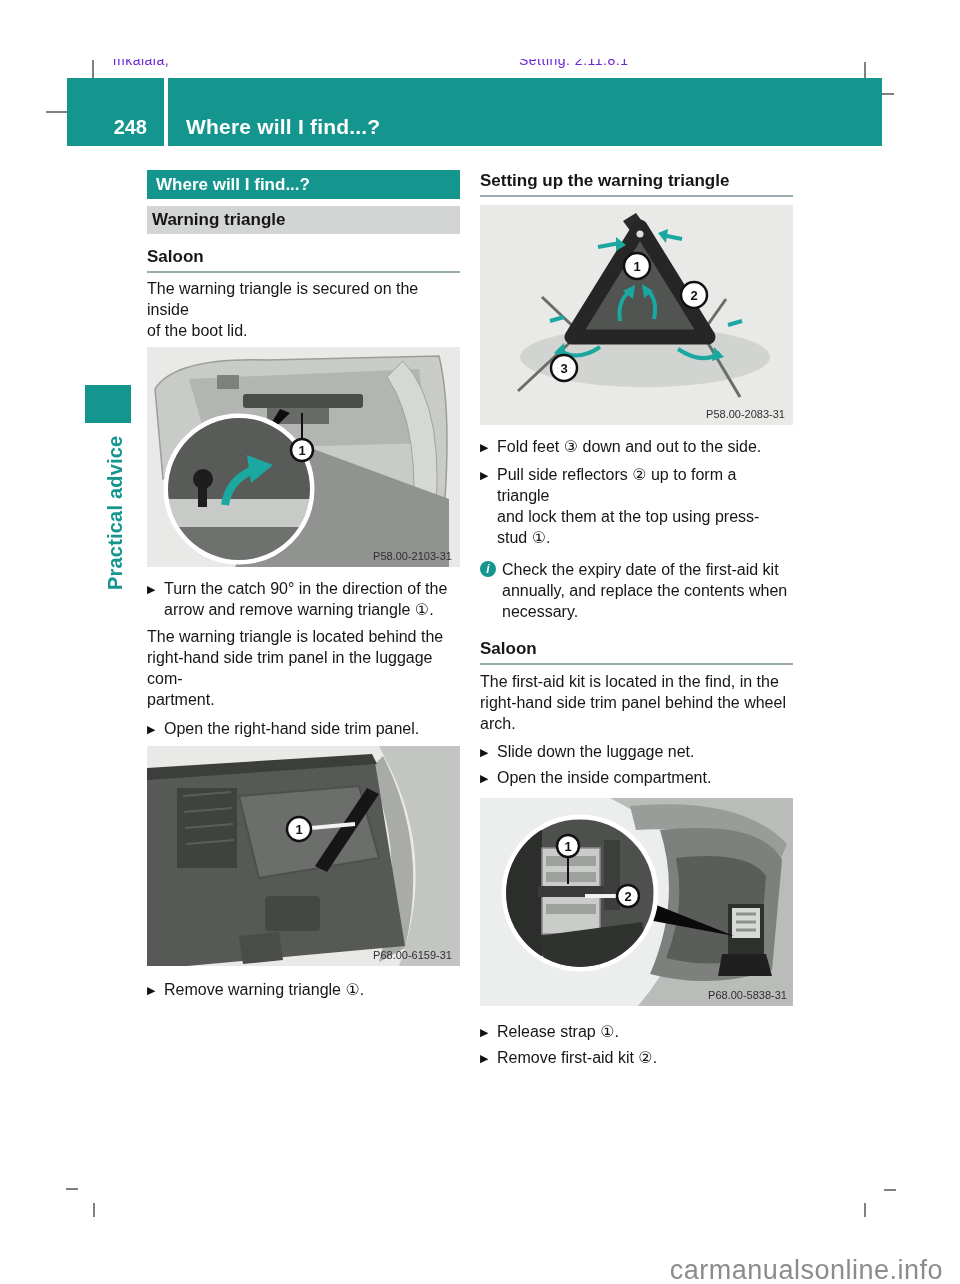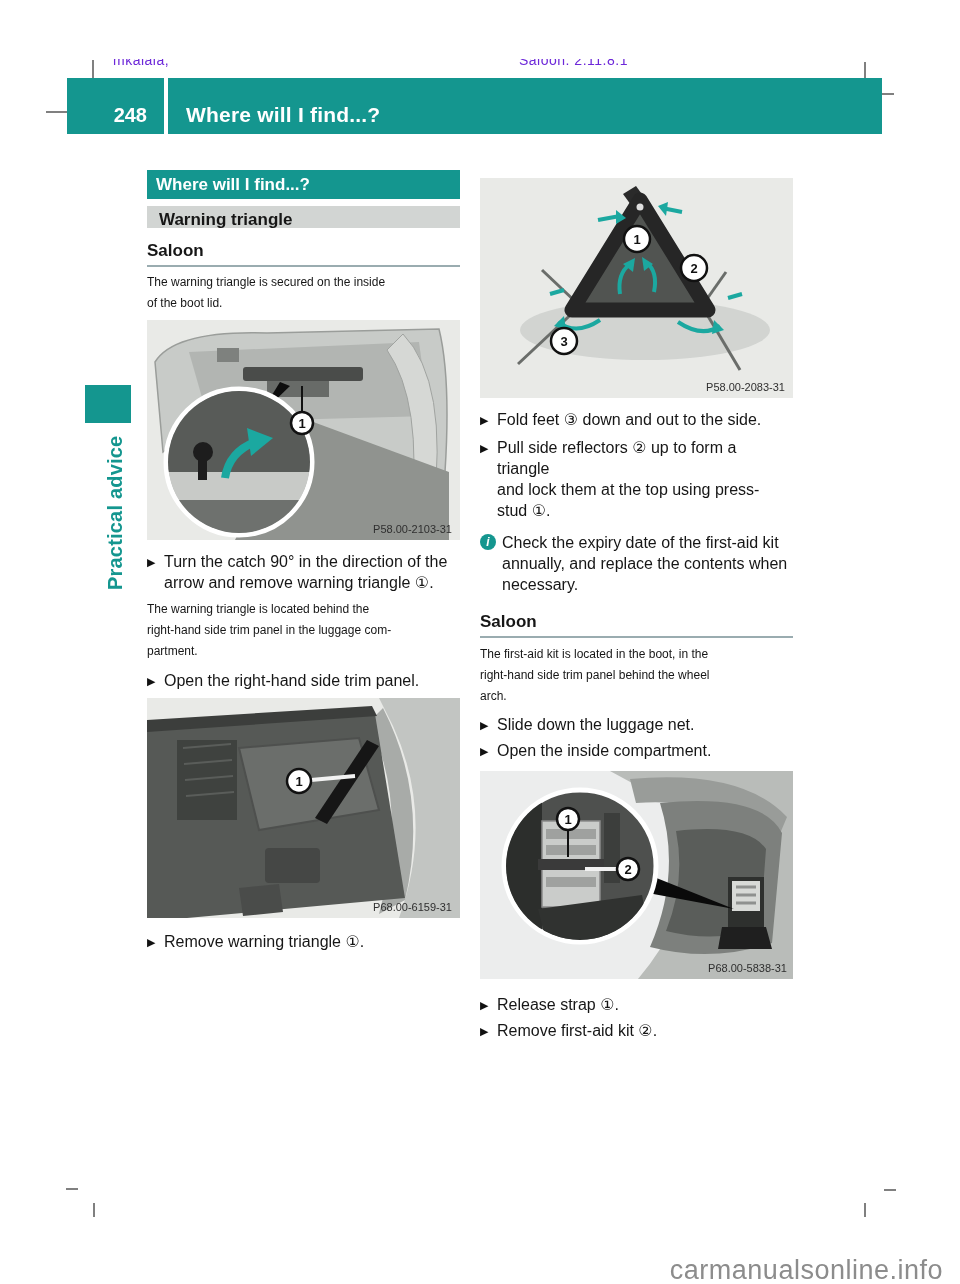--- a/index.html
+++ b/index.html
@@ -9,42 +9,42 @@
     overflow:hidden;
   }
   
   .slug{position:absolute;top:59px;height:11px;overflow:hidden;color:#6d28d9;}
   .slug span{display:block;margin-top:-7px;font-size:14px;letter-spacing:.5px;}
   .slug-left{left:113px;}
   .slug-right{left:519px;}
   
   .mark{position:absolute;background:#808080;}
   
-  .hdr{position:absolute;left:67px;top:78px;width:815px;height:56px;display:flex;}
+  .hdr{position:absolute;left:67px;top:78px;width:815px;height:68px;display:flex;}
   .hdr .num{width:80px;background:#14968F;color:#fff;display:flex;align-items:flex-end;
             justify-content:flex-end;padding:0 17px 7px 0;font-size:20px;font-weight:bold;}
   .hdr .gap{width:4px;background:#fff;}
   .hdr .ttl{flex:1;background:#14968F;color:#fff;display:flex;align-items:flex-end;
             padding:0 0 7px 18px;font-size:21px;font-weight:bold;letter-spacing:.2px;}
   
   .chapter-tab{position:absolute;left:85px;top:385px;width:46px;height:38px;background:#14968F;}
   .chapter-label{position:absolute;left:104px;top:590px;transform:rotate(-90deg);
                  transform-origin:0 0;color:#14968F;font-size:20px;font-weight:bold;
                  white-space:nowrap;letter-spacing:.2px;}
   
   .col{position:absolute;top:170px;width:313px;}
   .col-left{left:147px;}
   .col-right{left:480px;}
   .tealbox{background:#14968F;color:#fff;font-size:17px;font-weight:bold;
            height:29px;line-height:29px;padding-left:9px;}
   .graybox{background:#d2d5d3;color:#161616;font-size:17px;font-weight:bold;
-           height:22px;line-height:28px;padding-left:12px;}
+           height:28px;line-height:28px;padding-left:5px;}
   .h3{font-size:17px;font-weight:bold;line-height:22px;border-bottom:2px solid #9aacb0;
       padding-bottom:3px;margin:0;}
-  p.body{margin:0;font-size:12px;line-height:21px;white-space:pre-line;}
+  p.body{margin:0;font-size:16px;line-height:21px;white-space:pre-line;}
   .step{display:flex;margin:0;}
   .step .bm{width:17px;flex:0 0 17px;font-size:11px;line-height:21px;padding-top:1px;color:#111;}
   .step .tx{font-size:16px;line-height:21px;white-space:pre-line;}
   .info{display:flex;}
   .info .ic{flex:0 0 16px;width:16px;height:16px;margin:2px 6px 0 0;border-radius:50%;
             background:#14968F;color:#fff;font-size:12px;font-weight:bold;line-height:16px;
             text-align:center;font-style:italic;}
   .info .tx{font-size:16px;line-height:21px;white-space:pre-line;}
   figure{margin:0;}
   figure svg{display:block;}
@@ -55,21 +55,21 @@
   .watermark{position:absolute;right:17px;top:1255px;font-size:27px;color:#8c8c8c;
              text-decoration:none;letter-spacing:.5px;}
 </style>
 </head>
 <body>
 
 <div class="slug slug-left">
     <span>mkalala,</span>
   </div>
 <div class="slug slug-right">
-    <span>Saloon: 2.11.8.1</span>
+    <span>Setting: 2.11.8.1</span>
   </div>
 
 <div class="mark" style="left:92px;top:60px;width:2px;height:18px;"></div>
 <div class="mark" style="left:46px;top:111px;width:21px;height:2px;"></div>
 <div class="mark" style="left:864px;top:62px;width:2px;height:16px;"></div>
 <div class="mark" style="left:882px;top:93px;width:12px;height:2px;"></div>
 <div class="mark" style="left:66px;top:1188px;width:12px;height:2px;"></div>
 <div class="mark" style="left:93px;top:1203px;width:2px;height:14px;"></div>
 <div class="mark" style="left:864px;top:1203px;width:2px;height:14px;"></div>
 <div class="mark" style="left:884px;top:1189px;width:12px;height:2px;"></div>
@@ -163,20 +163,21 @@
 
   <div class="step" style="margin-top:13px;">
     <span class="bm">▶</span>
     <span class="tx">Remove warning triangle ①.</span>
   </div>
 
 </div>
 
 <div class="col col-right">
 
+  <h3 class="h3">Setting up the warning triangle</h3>
 
   <figure style="margin-top:8px;">
     <svg width="313" height="220" viewBox="0 0 313 220">
       <rect x="0" y="0" width="313" height="220" fill="#e9eae7"></rect>
       <ellipse cx="165" cy="152" rx="125" ry="30" fill="#c9ccc9" opacity="0.75"></ellipse>
       <line x1="100" y1="128" x2="38" y2="186" stroke="#6a6d6a" stroke-width="3"></line>
       <line x1="100" y1="128" x2="62" y2="92" stroke="#6a6d6a" stroke-width="3"></line>
       <line x1="222" y1="128" x2="260" y2="192" stroke="#6a6d6a" stroke-width="3"></line>
       <line x1="222" y1="128" x2="246" y2="94" stroke="#6a6d6a" stroke-width="3"></line>
       <polygon points="143,16 156,8 172,30 159,38" fill="#2a2a2a"></polygon>
@@ -223,21 +224,21 @@
 
 
   <div class="info" style="margin-top:11px;">
     <span class="ic">i</span>
     <span class="tx">Check the expiry date of the first-aid kit
 annually, and replace the contents when
 necessary.</span>
   </div>
 
   <h3 class="h3" style="margin-top:16px;">Saloon</h3>
-  <p class="body" style="margin-top:6px;">The first-aid kit is located in the boot, in the
+  <p class="body" style="margin-top:6px;">The first-aid kit is located in the find, in the
 right-hand side trim panel behind the wheel
 arch.</p>
 
   <div class="step" style="margin-top:7px;">
     <span class="bm">▶</span>
     <span class="tx">Slide down the luggage net.</span>
   </div>
   <div class="step" style="margin-top:4px;">
     <span class="bm">▶</span>
     <span class="tx">Open the inside compartment.</span>

